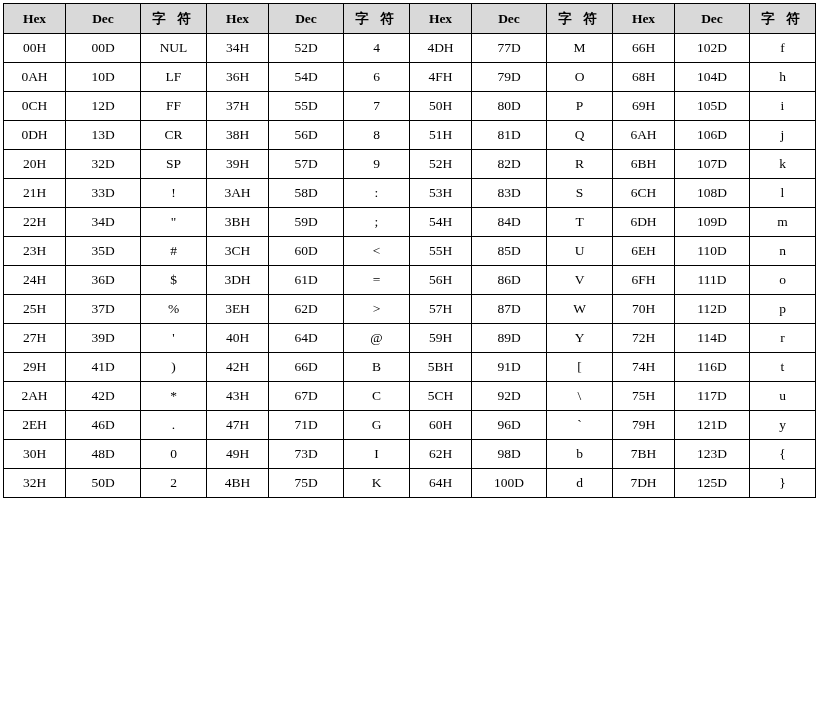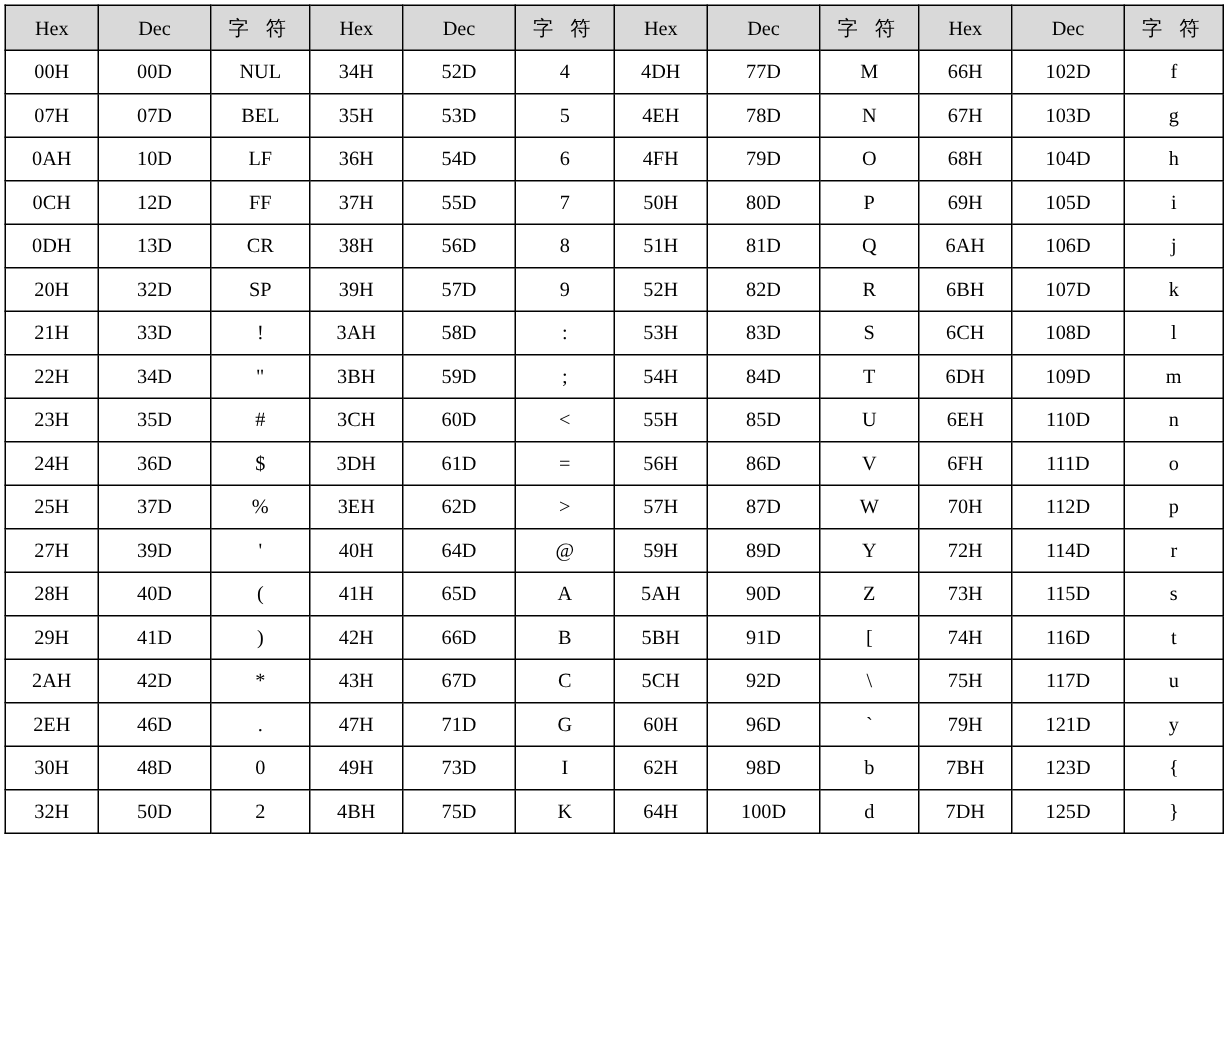--- a/index.html
+++ b/index.html
@@ -26,21 +26,21 @@
     vertical-align: middle;
     font-size: 13.5px;
     font-family: "Liberation Serif", serif;
     height: 28px;
     padding: 0;
     overflow: hidden;
     white-space: nowrap;
   }
   #ascii-table thead th {
     background: #d9d9d9;
-    font-weight: normal;
+    font-weight: bold;
     height: 29px;
   }
   
   col.c-hex { width: 62px; }
   col.c-dec { width: 75px; }
   col.c-chr { width: 66px; }
 
   td.cell-hex, th.cell-hex {
     text-align: left;
     padding-left: 8px;
@@ -103,34 +103,20 @@
         <td class="cell-dec">52D</td>
         <td class="cell-chr">4</td>
         <td class="cell-hex">4DH</td>
         <td class="cell-dec">77D</td>
         <td class="cell-chr">M</td>
         <td class="cell-hex">66H</td>
         <td class="cell-dec">102D</td>
         <td class="cell-chr">f</td>
       </tr>
       <tr>
-        <td class="cell-hex">07H</td>
-        <td class="cell-dec">07D</td>
-        <td class="cell-chr">BEL</td>
-        <td class="cell-hex">35H</td>
-        <td class="cell-dec">53D</td>
-        <td class="cell-chr">5</td>
-        <td class="cell-hex">4EH</td>
-        <td class="cell-dec">78D</td>
-        <td class="cell-chr">N</td>
-        <td class="cell-hex">67H</td>
-        <td class="cell-dec">103D</td>
-        <td class="cell-chr">g</td>
-      </tr>
-      <tr>
         <td class="cell-hex">0AH</td>
         <td class="cell-dec">10D</td>
         <td class="cell-chr">LF</td>
         <td class="cell-hex">36H</td>
         <td class="cell-dec">54D</td>
         <td class="cell-chr">6</td>
         <td class="cell-hex">4FH</td>
         <td class="cell-dec">79D</td>
         <td class="cell-chr">O</td>
         <td class="cell-hex">68H</td>
@@ -257,34 +243,20 @@
         <td class="cell-dec">64D</td>
         <td class="cell-chr">@</td>
         <td class="cell-hex">59H</td>
         <td class="cell-dec">89D</td>
         <td class="cell-chr">Y</td>
         <td class="cell-hex">72H</td>
         <td class="cell-dec">114D</td>
         <td class="cell-chr">r</td>
       </tr>
       <tr>
-        <td class="cell-hex">28H</td>
-        <td class="cell-dec">40D</td>
-        <td class="cell-chr">(</td>
-        <td class="cell-hex">41H</td>
-        <td class="cell-dec">65D</td>
-        <td class="cell-chr">A</td>
-        <td class="cell-hex">5AH</td>
-        <td class="cell-dec">90D</td>
-        <td class="cell-chr">Z</td>
-        <td class="cell-hex">73H</td>
-        <td class="cell-dec">115D</td>
-        <td class="cell-chr">s</td>
-      </tr>
-      <tr>
         <td class="cell-hex">29H</td>
         <td class="cell-dec">41D</td>
         <td class="cell-chr">)</td>
         <td class="cell-hex">42H</td>
         <td class="cell-dec">66D</td>
         <td class="cell-chr">B</td>
         <td class="cell-hex">5BH</td>
         <td class="cell-dec">91D</td>
         <td class="cell-chr">[</td>
         <td class="cell-hex">74H</td>

